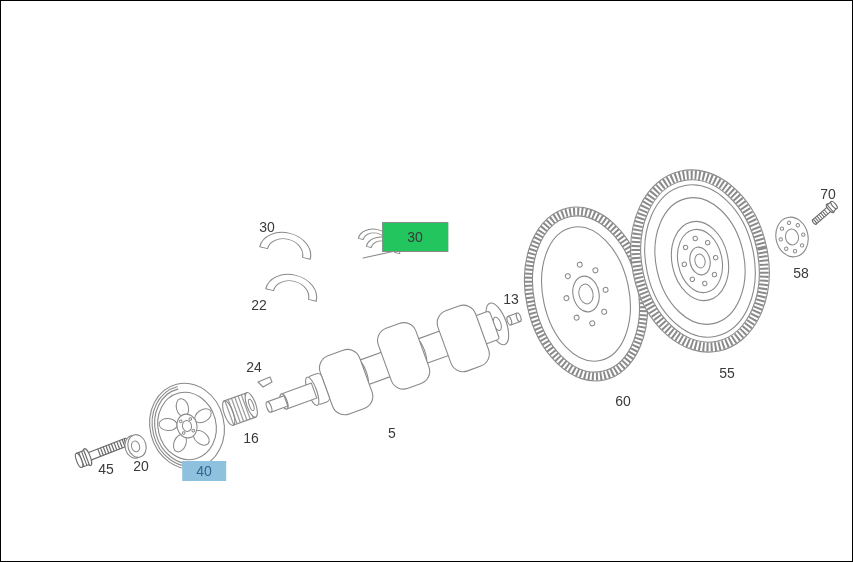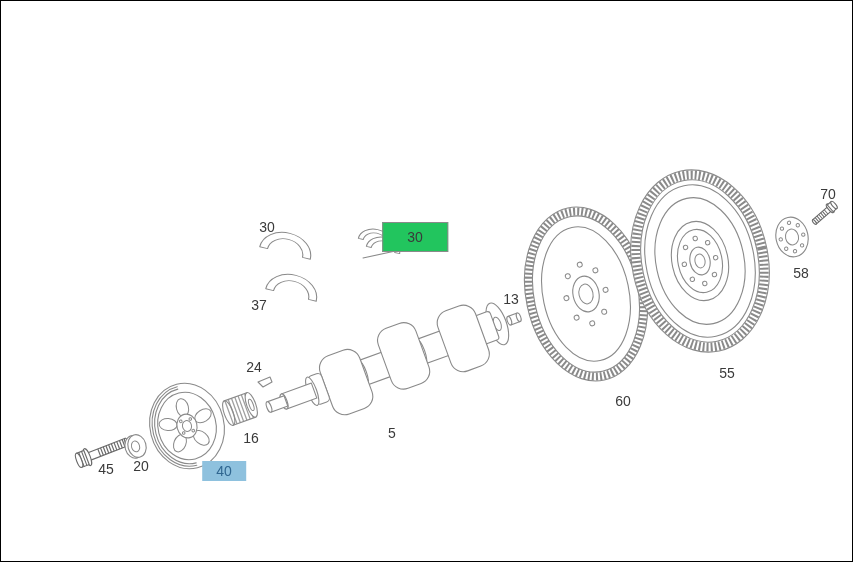--- a/index.html
+++ b/index.html
@@ -21,21 +21,21 @@
   .labels-layer{position:absolute;left:0;top:0;width:100%;height:100%;}
   .part-label{
     position:absolute;transform:translate(-50%,-50%);
     font-size:14px;line-height:1;color:var(--label-color,#3a3a3a);
     padding:2px 3px;cursor:pointer;user-select:none;white-space:nowrap;
   }
   .part-label.boxed{
     border:1px solid var(--box-border,#8a8a8a);background:#22c55e;padding:7px 24px;
   }
   .part-label.highlighted{
-    background:var(--hl-bg,#8ec1de);color:var(--hl-text,#2f6690);padding:3px 14px;margin-left:20px;
+    background:var(--hl-bg,#8ec1de);color:var(--hl-text,#2f6690);padding:3px 14px;
   }
 </style>
 </head>
 <body>
 
 <div id="canvas">
 
   <svg width="853" height="562" viewBox="0 0 853 562">
 
     <g transform="translate(79,459) rotate(-21)">
@@ -180,21 +180,21 @@
       <ellipse class="dark" cx="26" cy="0" rx="1.2" ry="2.8"></ellipse>
       <ellipse class="dark" cx="5" cy="0" rx="2" ry="5.5"></ellipse>
       <rect class="dark" x="0" y="-4.5" width="5" height="9"></rect>
       <ellipse class="dark" cx="0" cy="0" rx="1.8" ry="4.5"></ellipse>
     </g>
 
   </svg>
 
   <div class="labels-layer">
       <span class="part-label" style="left: 266px; top: 226px;">30</span>
-      <span class="part-label" style="left: 258px; top: 304px;">37</span>
+      <span class="part-label" style="left: 258px; top: 304px;">22</span>
       <span class="part-label boxed" style="left: 414px; top: 236px;">30</span>
       <span class="part-label" style="left: 253px; top: 366px;">24</span>
       <span class="part-label" style="left: 250px; top: 437px;">16</span>
       <span class="part-label highlighted" style="left: 203px; top: 470px;">40</span>
       <span class="part-label" style="left: 140px; top: 465px;">20</span>
       <span class="part-label" style="left: 105px; top: 468px;">45</span>
       <span class="part-label" style="left: 391px; top: 432px;">5</span>
       <span class="part-label" style="left: 510px; top: 298px;">13</span>
       <span class="part-label" style="left: 611px; top: 400px; margin-left: 11px;">60</span>
       <span class="part-label" style="left: 726px; top: 372px;">55</span>

